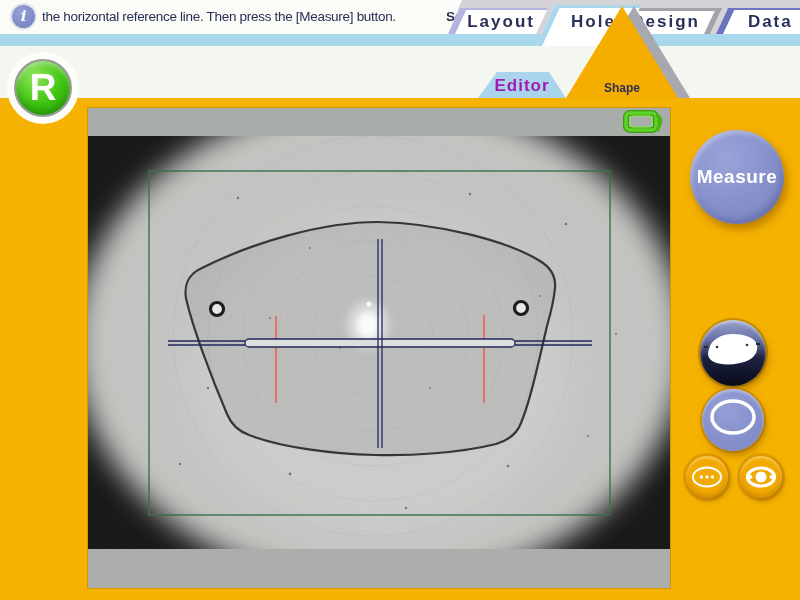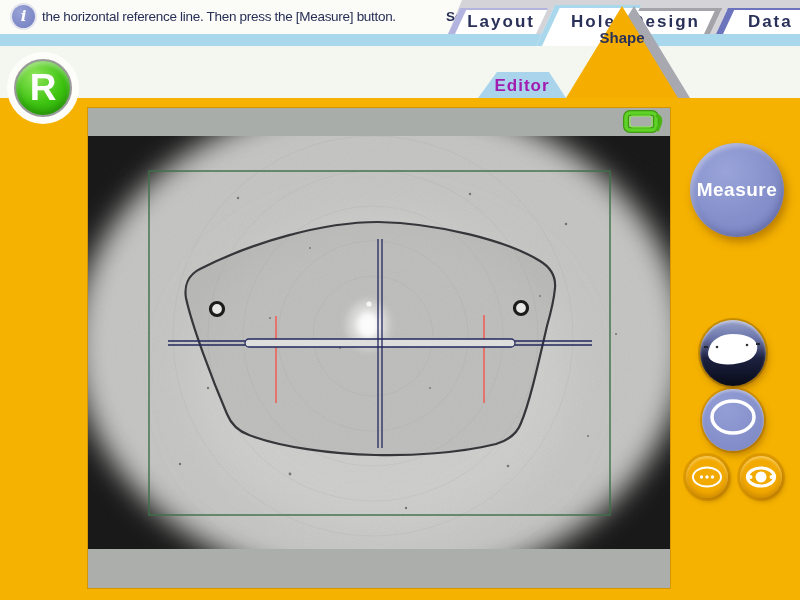--- a/index.html
+++ b/index.html
@@ -37,21 +37,21 @@
   .tab-design .lbl { line-height:22px; }
   .tab-data { left:716px; top:8px; width:90px; height:26px; border-left:7px solid #6B74BD; border-top:2px solid #6B74BD; }
   .tab-data .lbl { line-height:23px; }
 
   
   .tri-shadow { position:absolute; left:578px; top:6px; width:112px; height:92px;
     clip-path:polygon(50% 0, 100% 100%, 0 100%); background:#A8A8B0; z-index:6; }
   .tri { position:absolute; left:566px; top:6px; width:112px; height:92px;
     clip-path:polygon(50% 0, 100% 100%, 0 100%); background:#F5AE00; z-index:7; }
   .tri-lbl { position:absolute; left:566px; top:6px; width:112px; height:92px; z-index:8;
-    text-align:center; padding-top:21px; font-size:15px; font-weight:bold; color:#2A3158; line-height:21px; }
+    text-align:center; padding-top:72px; font-size:12px; font-weight:bold; color:#2A3158; line-height:21px; }
   .tab-editor { position:absolute; left:478px; top:72px; width:88px; height:26px; z-index:6;
     clip-path:polygon(19px 0, 71px 0, 88px 26px, 0 26px); background:#A9D4EC;
     text-align:center; font-size:17px; font-weight:bold; color:#a21caf; line-height:27px; letter-spacing:1px; }
 
   
   .r-halo { position:absolute; left:7px; top:52px; width:72px; height:72px; border-radius:50%;
     background:#FDFDFA; z-index:9; }
   .r-btn { position:absolute; left:14px; top:59px; width:58px; height:58px; border-radius:50%;
     background:radial-gradient(circle at 35% 28%, #8FE55A, #3DC310 55%, #2AA806);
     border:2px solid #9A9A9A;
@@ -60,21 +60,21 @@
 
   
   .imgarea { position:absolute; left:88px; top:108px; width:582px; height:480px; z-index:3;
     box-shadow:0 0 0 1px rgba(185,125,0,.55); background:#A9ADA9; }
   .cam-topbar { position:absolute; left:0; top:0; width:582px; height:28px; background:#A9ADA9; }
   .cam-bottombar { position:absolute; left:0; top:441px; width:582px; height:39px; background:#ACAEAC; }
   .cam-view { position:absolute; left:0; top:28px; width:582px; height:413px; }
   .glasses { position:absolute; right:6px; top:1px; }
 
   
-  .measure-btn { position:absolute; left:690px; top:143px; width:94px; height:94px; border-radius:50%;
+  .measure-btn { position:absolute; left:690px; top:130px; width:94px; height:94px; border-radius:50%;
     background:radial-gradient(circle at 38% 30%, #9AA4DA 0%, #8590CB 55%, #7A85C2 100%);
     box-shadow:3px 5px 8px rgba(130,75,0,.5), inset -2px -4px 7px rgba(40,40,90,.28), inset 2px 3px 5px rgba(255,255,255,.4);
     color:#fff; font-size:19px; font-weight:bold; text-align:center; line-height:94px; letter-spacing:.5px; z-index:9; }
   .icon-round { position:absolute; border-radius:50%; z-index:9; }
   .icon-lensview { left:700px; top:320px; width:66px; height:66px;
     background:linear-gradient(180deg, #9AA3CC 0%, #6A74A8 28%, #1C2140 58%, #090B18 100%);
     box-shadow:0 0 0 2px rgba(90,60,0,.30), 2px 4px 7px rgba(130,75,0,.5), inset 0 2px 3px rgba(255,255,255,.45); }
   .icon-ellview { left:702px; top:389px; width:62px; height:62px;
     background:radial-gradient(circle at 40% 32%, #949ED6, #8590CB 60%, #7A85C2);
     box-shadow:0 0 0 2px rgba(150,95,0,.35), 2px 4px 7px rgba(130,75,0,.5), inset 0 2px 3px rgba(255,255,255,.4); }

